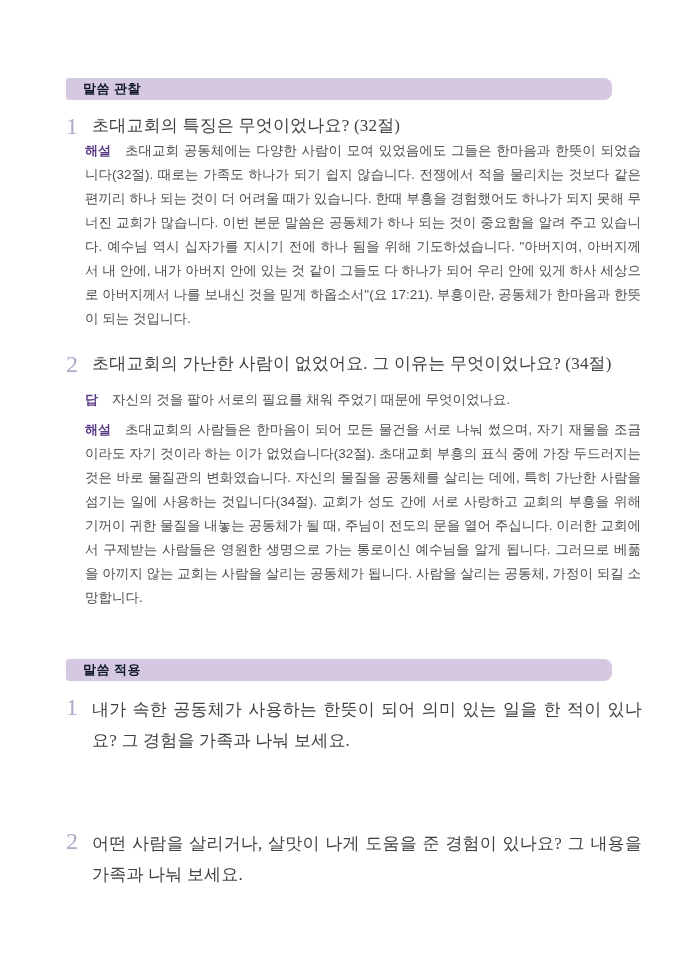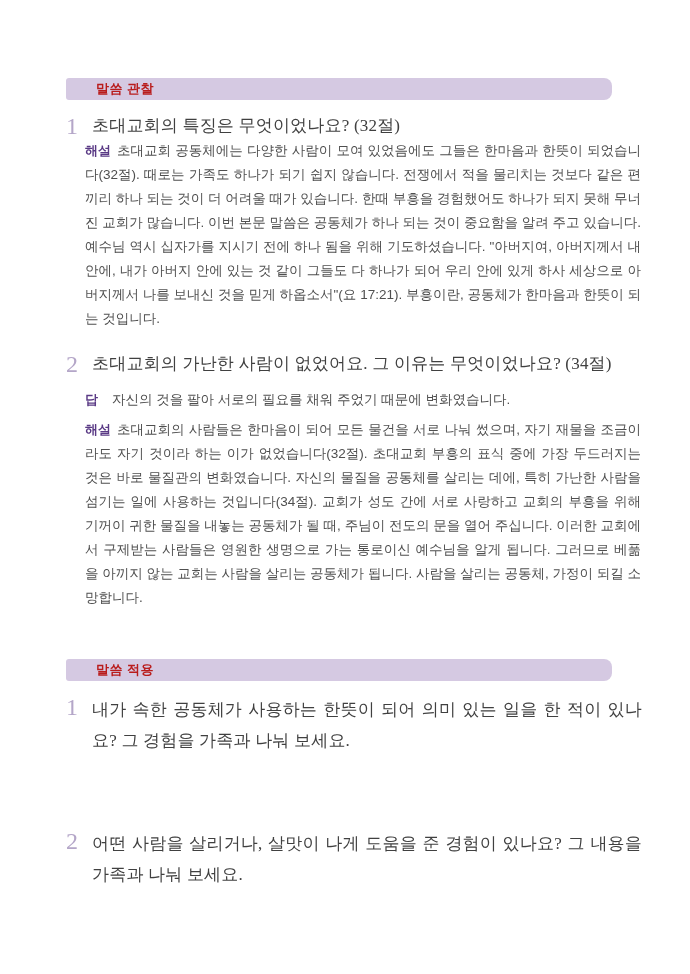--- a/index.html
+++ b/index.html
@@ -20,24 +20,24 @@
   .content {
     padding: 78px 48px 0 66px;
     box-sizing: border-box;
     width: 690px;
   }
   .badge {
     width: 546px;
     height: 22px;
     line-height: 22px;
     background: #d5c9e2;
-    color: #b91c1c;
+    color: #0f172a;
     font-size: 13px;
     font-weight: bold;
-    padding-left: 30px;
+    padding-left: 17px;
     box-sizing: border-box;
     border-radius: 3px 8px 8px 3px;
     letter-spacing: 0.5px;
   }
   .q-head {
     display: flex;
     align-items: flex-start;
     margin-top: 13px;
   }
   .q-num {
@@ -75,21 +75,21 @@
     font-size: 13px;
     margin-right: 14px;
   }
   .explanation {
     margin: 0 0 20px 0;
     font-size: 13.5px;
     line-height: 24px;
     color: #4f4f4f;
     text-align: justify;
   }
-  .explanation .label { margin-right: 6px; }
+  .explanation .label { margin-right: 14px; }
   .apply-section { margin-top: 49px; }
   .apply .q-head.second { margin-top: 72px; }
 </style>
 </head>
 <body>
 
 <div class="page">
   <div class="content">
 
     <section>
@@ -104,21 +104,21 @@
           <p class="explanation"><span class="label">해설</span><span>초대교회 공동체에는 다양한 사람이 모여 있었음에도 그들은 한마음과 한뜻이 되었습니다(32절). 때로는 가족도 하나가 되기 쉽지 않습니다. 전쟁에서 적을 물리치는 것보다 같은 편끼리 하나 되는 것이 더 어려울 때가 있습니다. 한때 부흥을 경험했어도 하나가 되지 못해 무너진 교회가 많습니다. 이번 본문 말씀은 공동체가 하나 되는 것이 중요함을 알려 주고 있습니다. 예수님 역시 십자가를 지시기 전에 하나 됨을 위해 기도하셨습니다. "아버지여, 아버지께서 내 안에, 내가 아버지 안에 있는 것 같이 그들도 다 하나가 되어 우리 안에 있게 하사 세상으로 아버지께서 나를 보내신 것을 믿게 하옵소서"(요 17:21). 부흥이란, 공동체가 한마음과 한뜻이 되는 것입니다.</span></p>
         </div>
       </div>
 
       <div>
         <div class="q-head">
           <span class="q-num">2</span>
           <span class="q-text">초대교회의 가난한 사람이 없었어요. 그 이유는 무엇이었나요? (34절)</span>
         </div>
         <div class="qa">
-          <p class="answer-line"><span class="label">답</span><span>자신의 것을 팔아 서로의 필요를 채워 주었기 때문에 변화였습니다.</span></p>
+          <p class="answer-line"><span class="label">답</span><span>자신의 것을 팔아 서로의 필요를 채워 주었기 때문에 무엇이었나요.</span></p>
           <p class="explanation"><span class="label">해설</span><span>초대교회의 사람들은 한마음이 되어 모든 물건을 서로 나눠 썼으며, 자기 재물을 조금이라도 자기 것이라 하는 이가 없었습니다(32절). 초대교회 부흥의 표식 중에 가장 두드러지는 것은 바로 물질관의 변화였습니다. 자신의 물질을 공동체를 살리는 데에, 특히 가난한 사람을 섬기는 일에 사용하는 것입니다(34절). 교회가 성도 간에 서로 사랑하고 교회의 부흥을 위해 기꺼이 귀한 물질을 내놓는 공동체가 될 때, 주님이 전도의 문을 열어 주십니다. 이러한 교회에서 구제받는 사람들은 영원한 생명으로 가는 통로이신 예수님을 알게 됩니다. 그러므로 베풂을 아끼지 않는 교회는 사람을 살리는 공동체가 됩니다. 사람을 살리는 공동체, 가정이 되길 소망합니다.</span></p>
         </div>
       </div>
     </section>
 
     <section class="apply apply-section">
       <div class="badge">말씀 적용</div>
 
       <div class="q-head">
         <span class="q-num">1</span>

